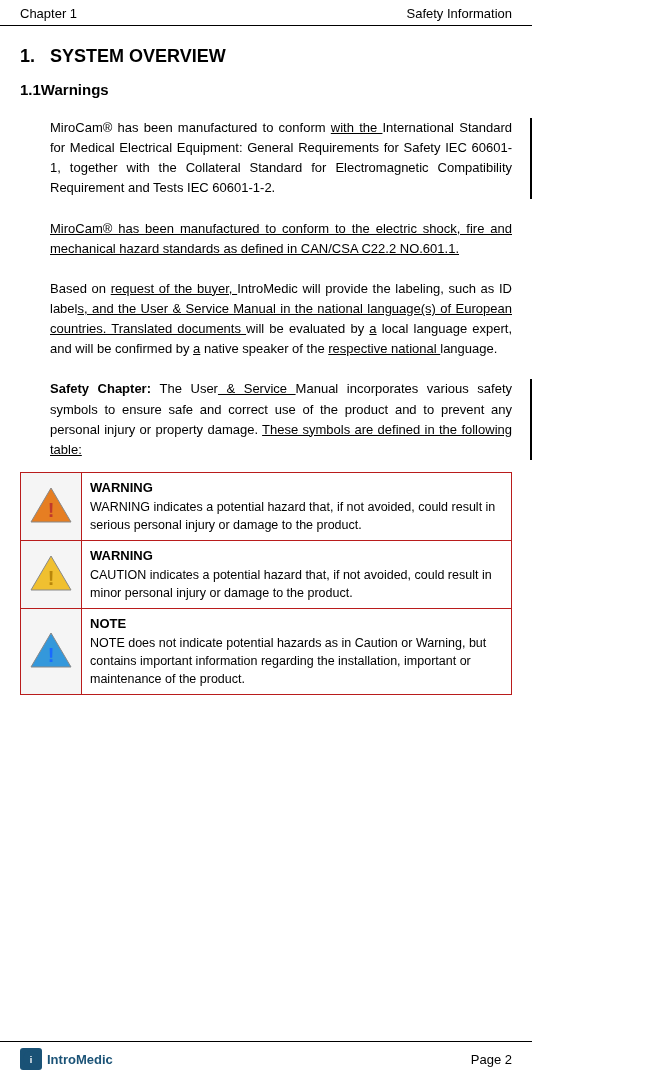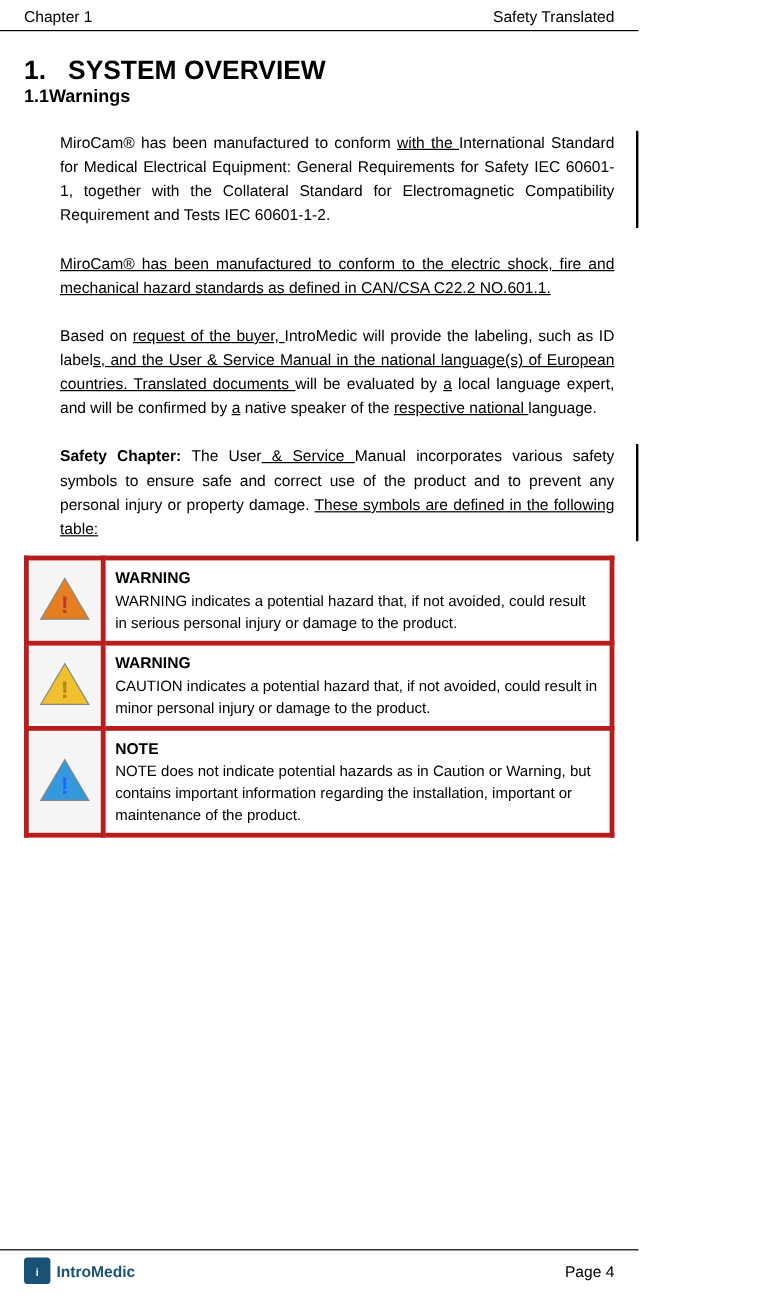--- a/index.html
+++ b/index.html
@@ -30,22 +30,23 @@
       margin-bottom: 10px;
     }
 
     
     .content {
       padding: 4px 20px 60px 20px;
     }
 
     
     .chapter-title {
-      font-size: 22px;
-      font-weight: bold;
+      font-size: 18px;
+      font-weight: bold;
+      margin-bottom: 14px;
       margin-top: 6px;
     }
 
     
     .section-title {
       font-size: 15px;
       font-weight: bold;
       margin-bottom: 12px;
     }
 
@@ -65,21 +66,21 @@
     }
 
     
     .safety-table {
       width: 100%;
       border-collapse: collapse;
       margin-top: 10px;
       margin-bottom: 10px;
     }
     .safety-table td {
-      border: 4px solid #b91c1c;
+      border: 1px solid #b91c1c;
       vertical-align: middle;
       padding: 6px 8px;
     }
     .safety-table .icon-cell {
       width: 60px;
       text-align: center;
       background: #f5f5f5;
     }
     .safety-table .text-cell {
       font-size: 12.5px;
@@ -137,21 +138,21 @@
       background: #000;
     }
   </style>
 </head>
 <body>
 
 <div class="page-container">
 
   <div class="header">
     <span>Chapter 1</span>
-    <span>Safety Translated</span>
+    <span>Safety Information</span>
   </div>
 
   <div class="content">
 
     <div class="chapter-title">
       <span>1.</span>
       &nbsp;
       <span>SYSTEM OVERVIEW</span>
     </div>
 
@@ -222,16 +223,16 @@
   <div class="footer">
     <div class="footer-logo">
       <div class="footer-logo-icon">
         <svg width="18" height="18" viewBox="0 0 18 18">
           <circle cx="9" cy="9" r="8" fill="#1a5276"></circle>
           <text x="9" y="13" text-anchor="middle" fill="white" font-size="9" font-weight="bold">i</text>
         </svg>
       </div>
       <span>IntroMedic</span>
     </div>
-    <span>Page 4</span>
+    <span>Page 2</span>
   </div>
 
 </div>
 
 </body></html>

